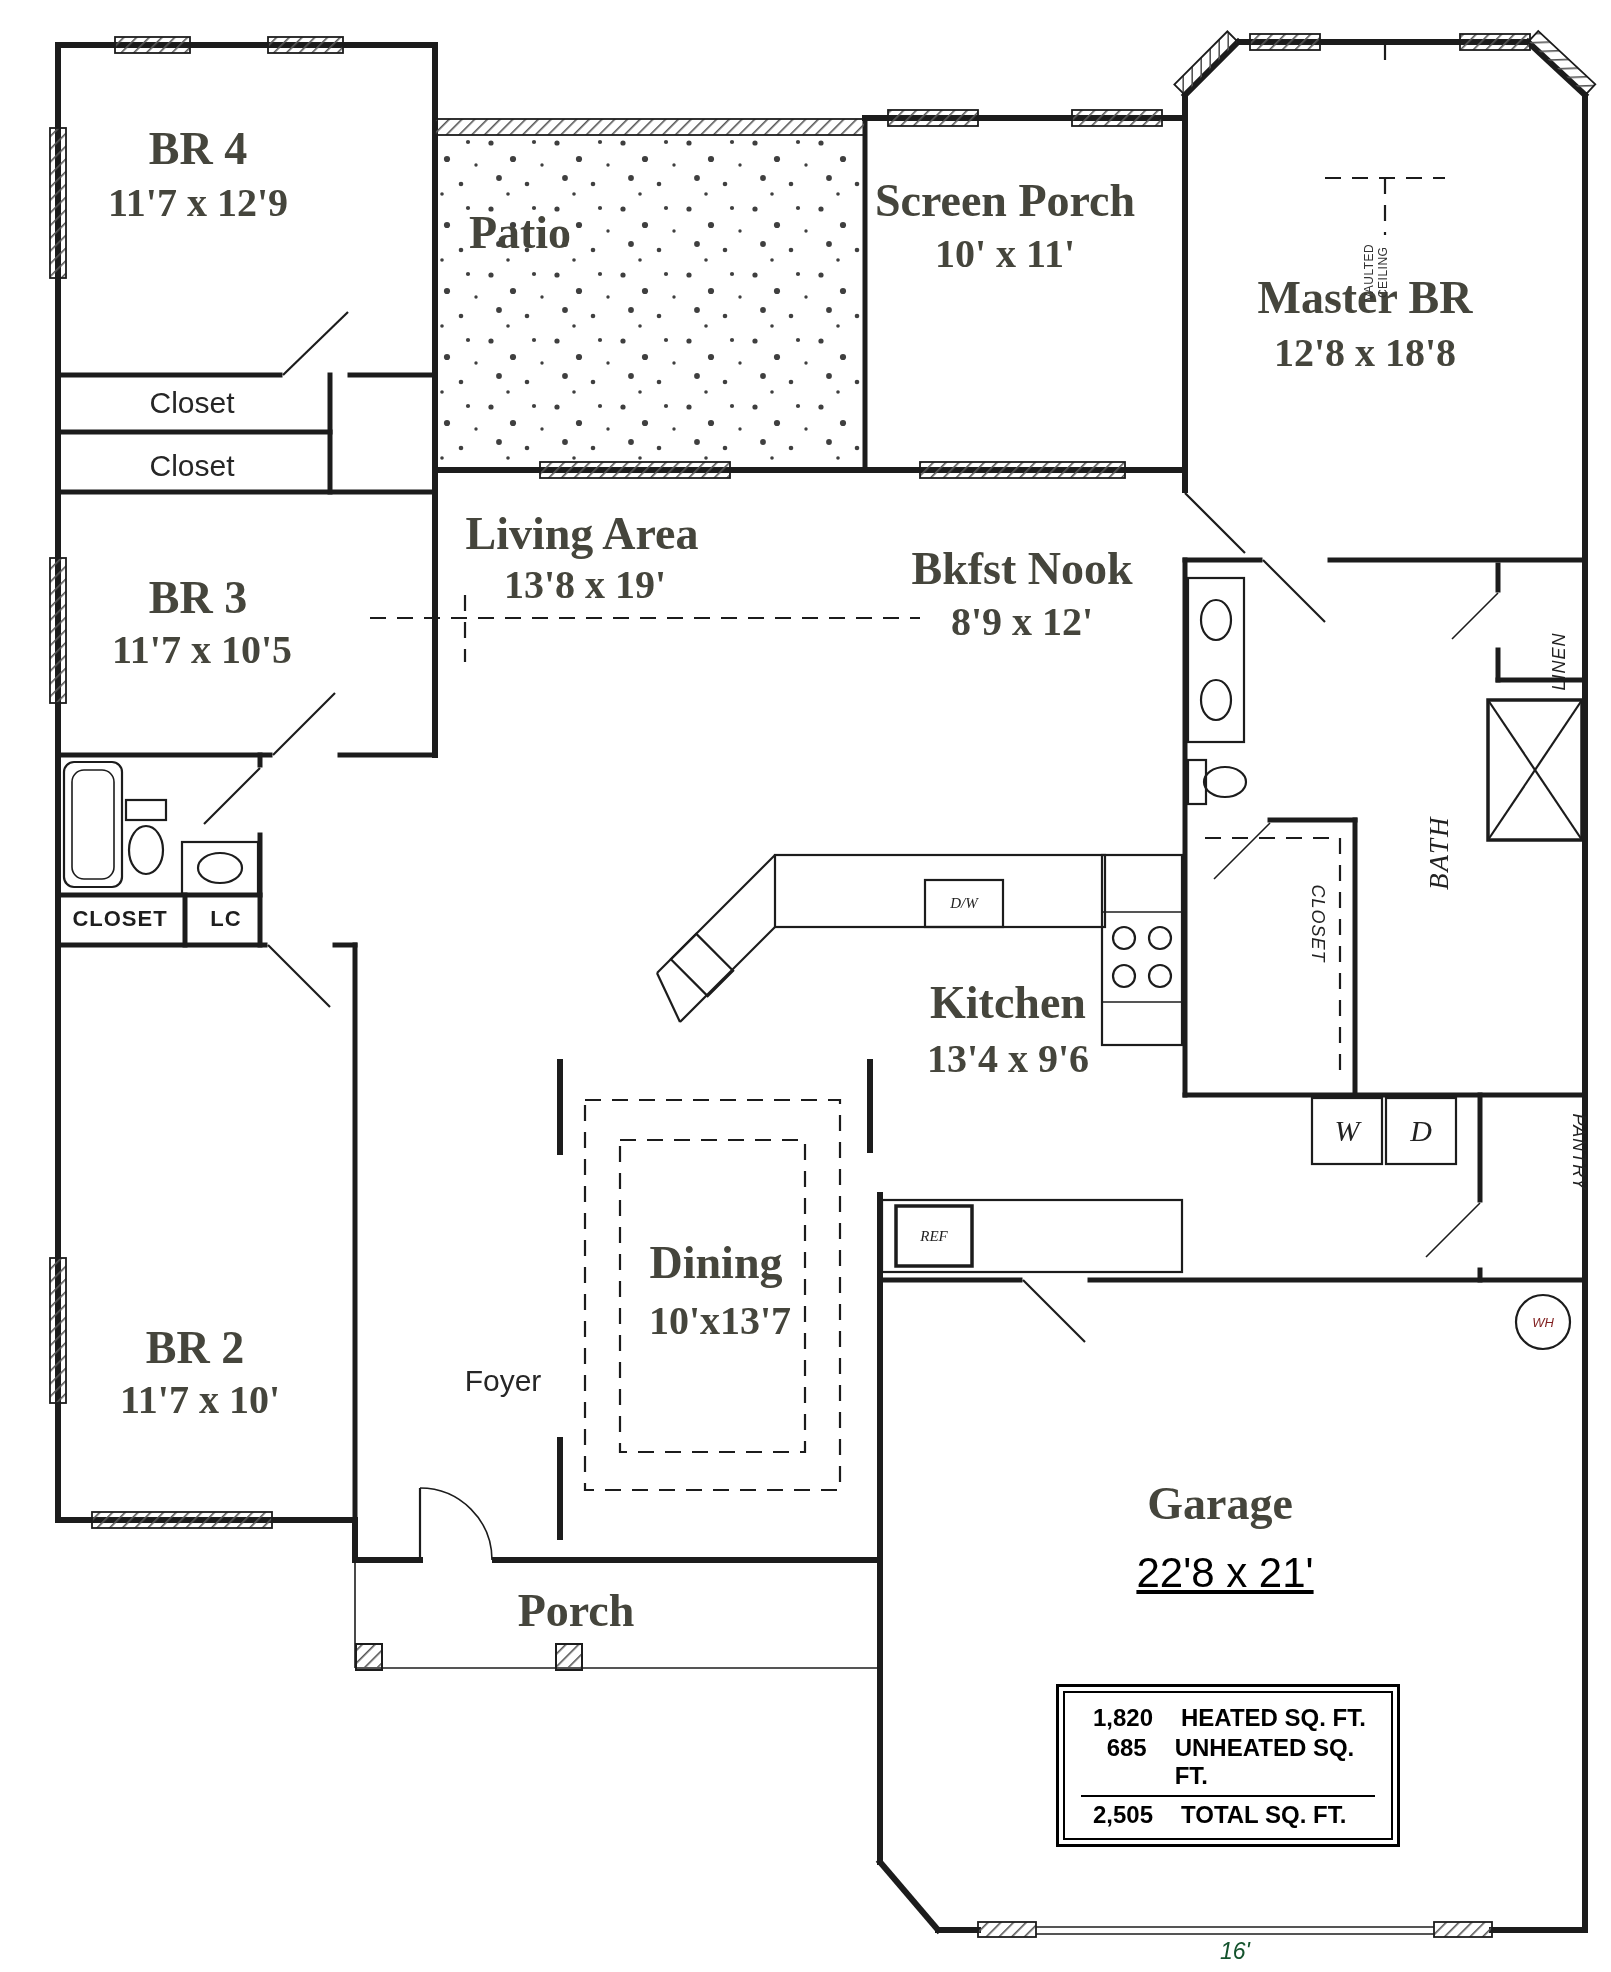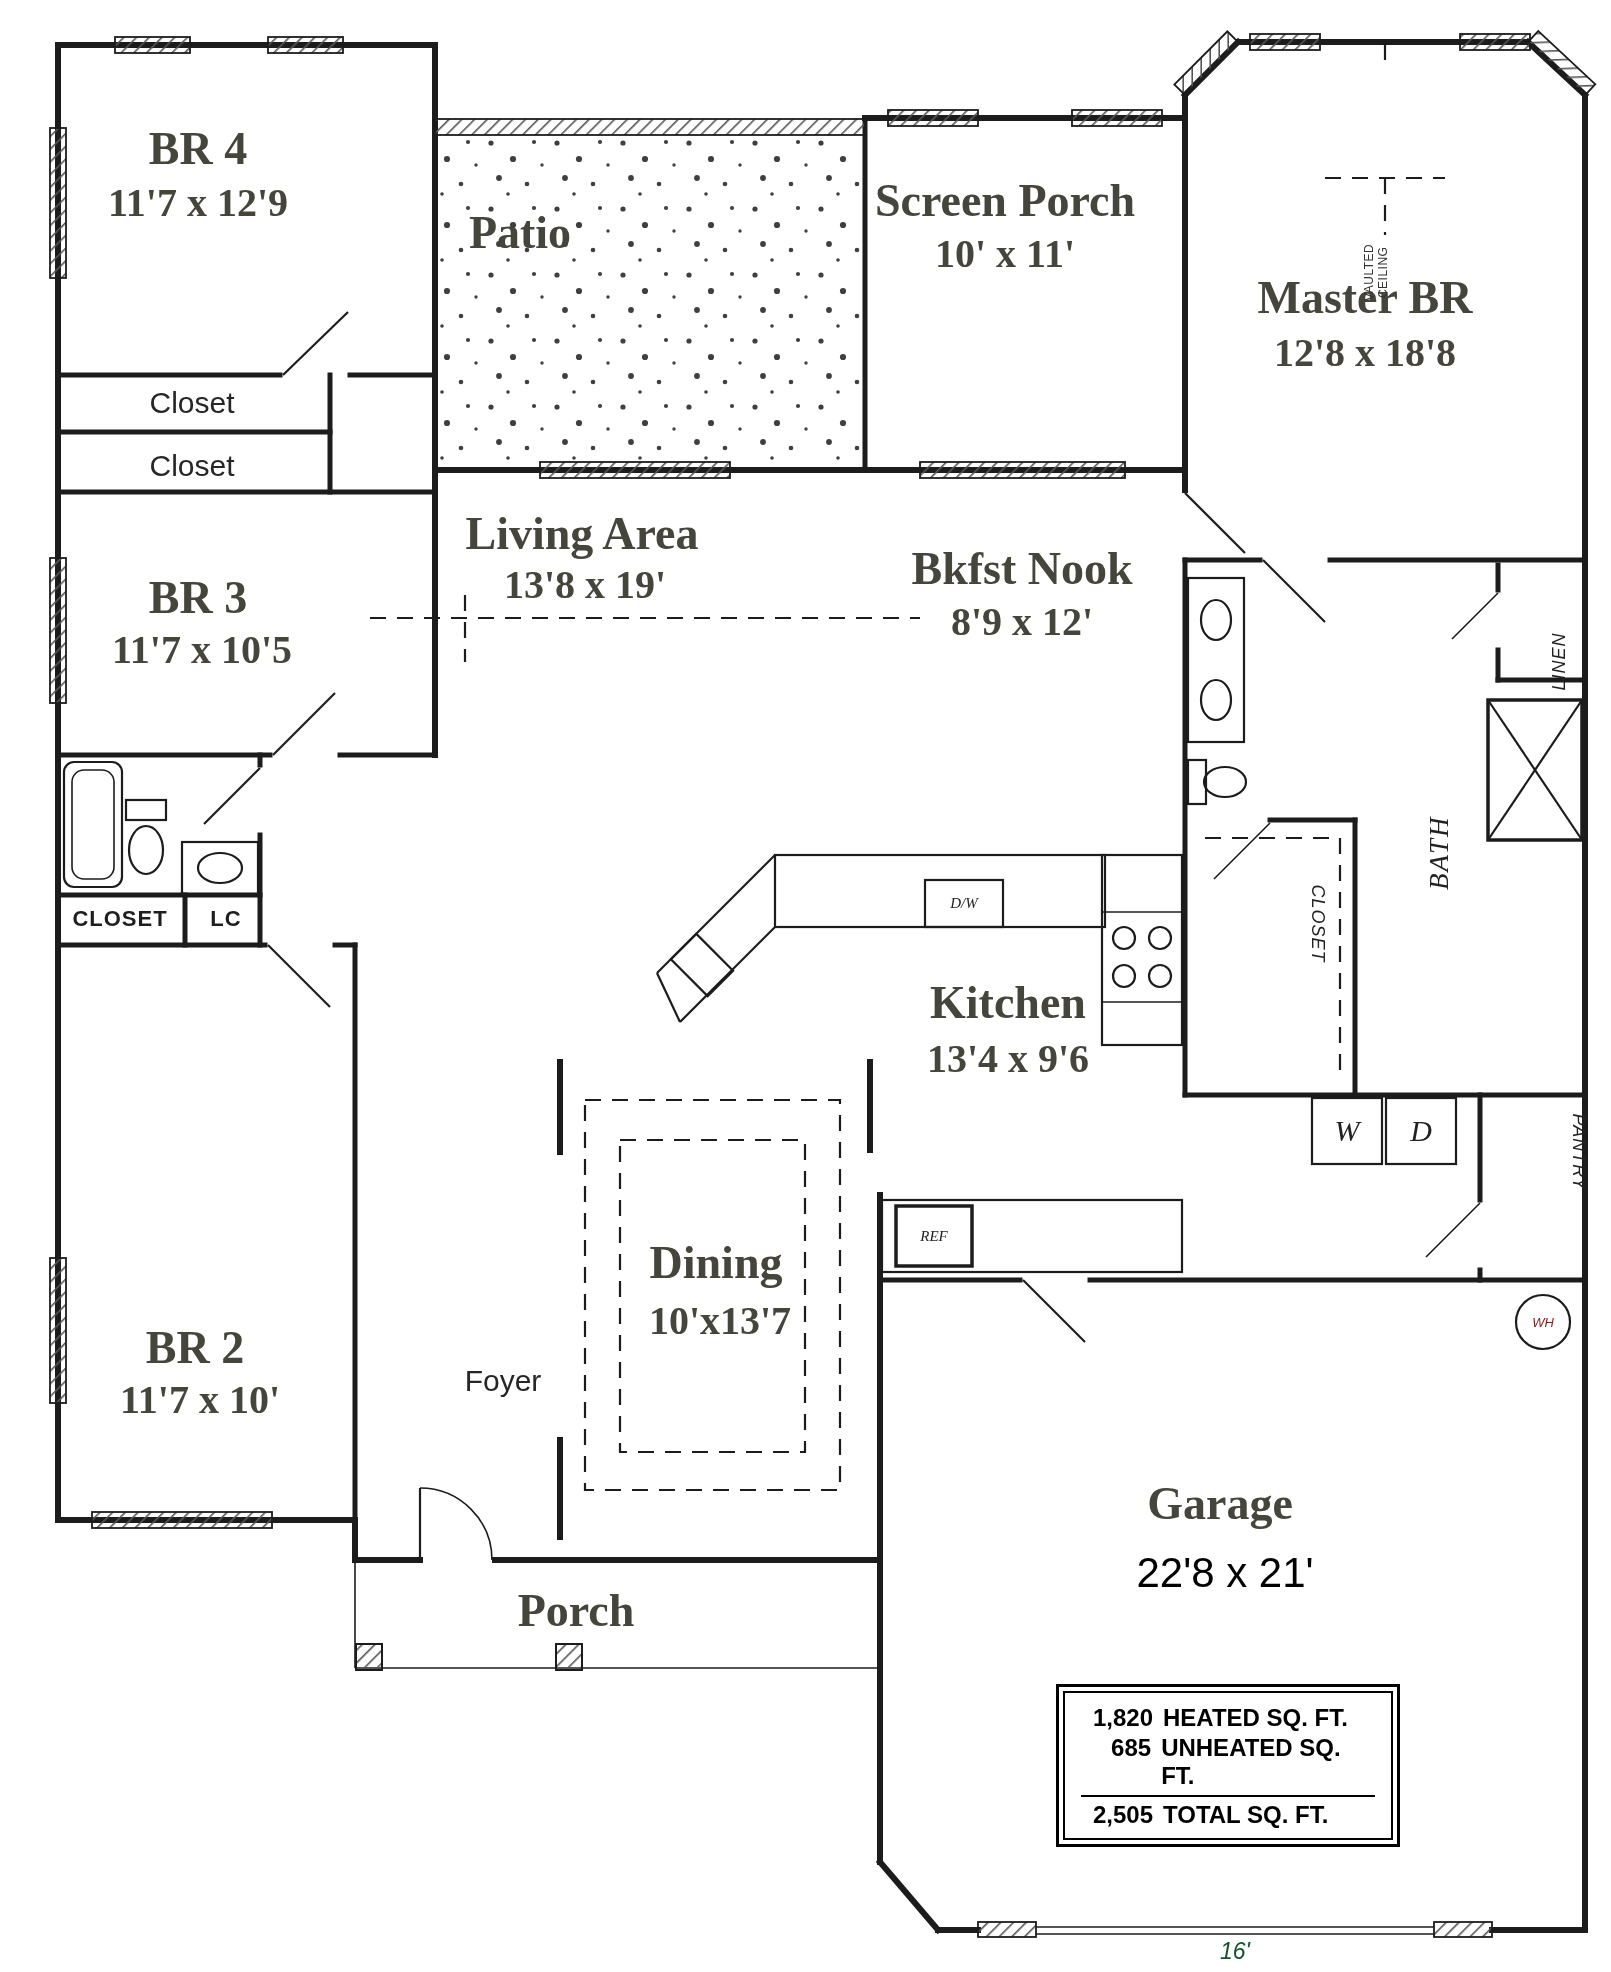--- a/index.html
+++ b/index.html
@@ -30,34 +30,34 @@
   .vert-cw{transform:rotate(90deg) translate(-50%,-50%);}
   .room{font-family:"Liberation Serif",serif;font-size:46px;font-weight:600;}
   .dims{font-family:"Liberation Serif",serif;font-size:40px;font-weight:600;}
   .sans{font-family:"Liberation Sans",sans-serif;font-size:30px;color:#262626;}
   .sans-caps{font-family:"Liberation Sans",sans-serif;font-size:22px;font-weight:700;color:#1e1e1e;letter-spacing:1px;}
   .appl{font-family:"Liberation Serif",serif;font-size:30px;font-style:italic;color:#222;}
   .fixture-lbl{font-family:"Liberation Sans",sans-serif;font-size:18px;font-style:italic;color:#222;letter-spacing:1px;}
   .tinyl{font-family:Liberation Serif, serif;font-size:15px;font-style:italic;color:#222;}
   .bath-lbl{font-family:"Liberation Serif",serif;font-size:27px;font-style:italic;color:#222;letter-spacing:2px;}
   .note{font-family:"Liberation Sans",sans-serif;font-size:12px;color:#333;white-space:pre-line;text-align:center;line-height:1.15;letter-spacing:.5px;}
-  .garage-dims{font-family:"Liberation Sans",sans-serif;font-size:42px;color:#000;}
+  .garage-dims{font-family:"Liberation Sans",sans-serif;font-size:42px;color:#000;text-decoration:underline;}
   .door-w{font-family:"Liberation Sans",sans-serif;font-size:23px;font-style:italic;color:#14532d;}
   .wh-lbl{font-family:"Liberation Sans",sans-serif;font-size:13px;font-style:italic;color:#7f1d1d;}
 
   
   .sqft-box{
     position:absolute;left:1036px;top:1684px;width:344px;box-sizing:border-box;
     border:3px solid #000;padding:4px;background:#fff;
   }
   .sqft-inner{
     border:2px solid #000;padding:10px 16px 8px 16px;
     font-family:"Liberation Sans",sans-serif;font-size:24px;font-weight:600;color:#000;
   }
-  .sqft-row{display:flex;align-items:baseline;gap:10px;padding:1px 0;}
+  .sqft-row{display:flex;align-items:baseline;gap:28px;padding:1px 0;}
   .sqft-num{width:72px;text-align:right;}
   .sqft-label{text-align:left;}
   .sqft-total{border-top:2px solid #000;margin-top:4px;padding-top:4px;}
 </style>
 </head>
 <body>
 
 <div class="stage">
 
   <svg class="plan-svg" width="1611" height="1972" viewBox="0 0 1611 1972" aria-hidden="true">

